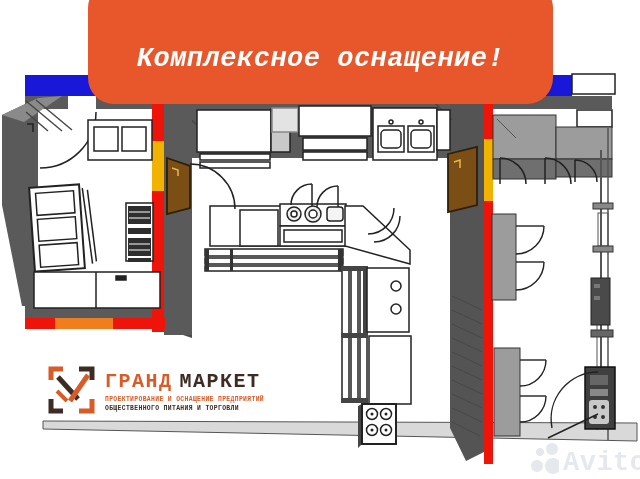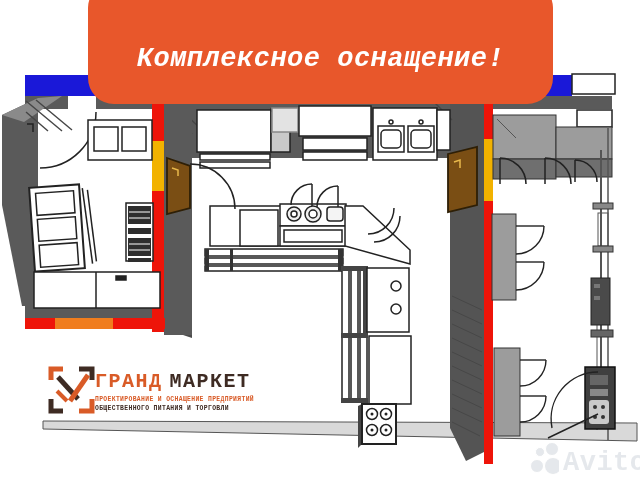--- a/index.html
+++ b/index.html
@@ -5,21 +5,21 @@
   html,body{margin:0;padding:0;background:#fff;}
   .stage{position:relative;width:640px;height:479px;overflow:hidden;background:#fff;
          font-family:Liberation Mono, monospace;padding-left:20px;}
   .plan-svg{position:absolute;left:0;top:0;z-index:1;}
   .banner{position:absolute;left:88px;top:-18px;width:465px;height:122px;z-index:3;
           background:var(--banner-orange,#E8572B);border-radius:26px;
           display:flex;align-items:flex-end;justify-content:center;padding-bottom:30px;box-sizing:border-box;}
   .banner-text{color:#fff;font-size:27px;font-weight:bold;font-style:italic;letter-spacing:.5px;white-space:nowrap;}
   .logo{position:absolute;left:48px;top:366px;z-index:2;display:flex;align-items:flex-start;}
   .logo-icon{width:47px;height:48px;display:block;}
-  .logo-textcol{padding-top:6px;}
+  .logo-textcol{margin-left:10px;padding-top:6px;}
   .logo-name{font-size:20px;font-weight:bold;letter-spacing:1.5px;white-space:nowrap;line-height:1;}
   .logo-name .p1{color:var(--logo-orange,#D95B27);}
   .logo-name .p2{color:var(--logo-dark,#3E2B23);margin-left:7px;}
   .logo-tag{font-size:6.4px;font-weight:bold;letter-spacing:.35px;line-height:1.35;margin-top:4px;white-space:nowrap;}
   .logo-tag .t1{color:var(--logo-orange,#D95B27);}
   .logo-tag .t2{color:var(--logo-dark,#3E2B23);}
   .watermark{position:absolute;left:527px;top:441px;z-index:2;display:flex;align-items:flex-end;opacity:.9;}
   .wm-text{font-size:27px;font-weight:bold;color:var(--watermark-gray,#E3E6EA);
            text-shadow:0 0 2px #fff,0 0 1px #fff;letter-spacing:.5px;margin-left:4px;line-height:1;}
 </style>

